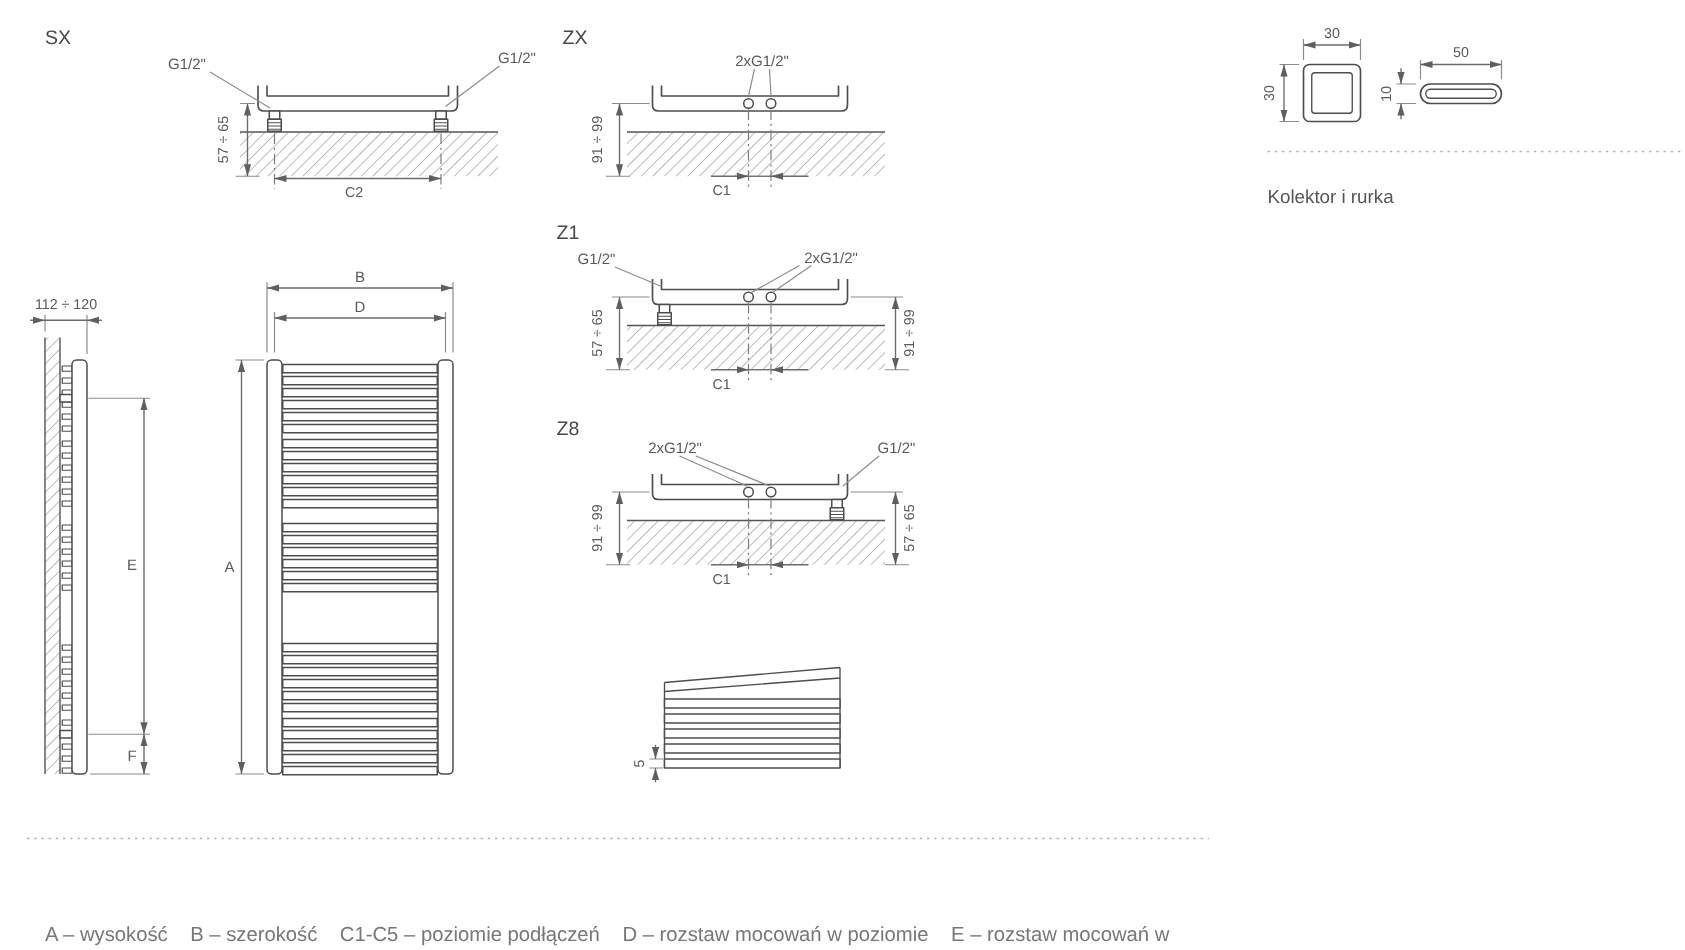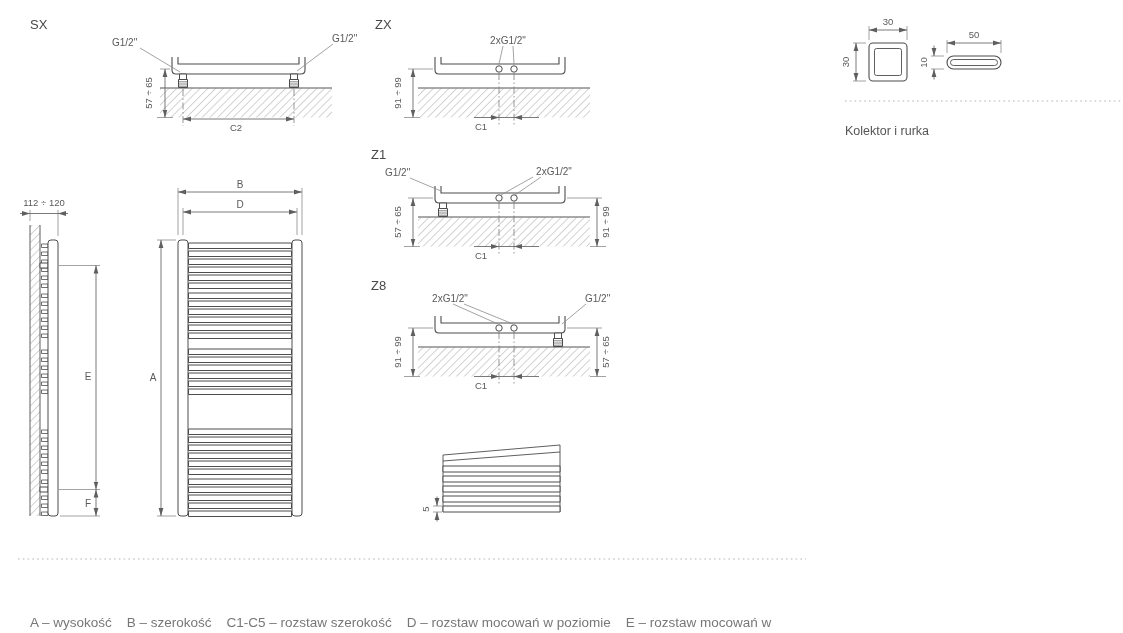--- a/index.html
+++ b/index.html
@@ -314,17 +314,17 @@
     </g>
     <path class="dot" d="M845,101 L1123,101"></path>
   </g>
 
   <path class="dot" d="M18,559 L806,559"></path>
 </svg>
 
 <div class="caption">Kolektor i rurka</div>
 
 <div class="legend">
-  <div>A – wysokość    B – szerokość    C1-C5 – rozstaw szerokość    D – rozstaw mocowań w poziomie    E – rozstaw mocowań w</div>
+  <div>A – wysokość    B – szerokość    C1-C5 – poziomie podłączeń    D – rozstaw mocowań w poziomie    E – rozstaw mocowań w</div>
   
 </div>
 
 </div>
 
 </body></html>

